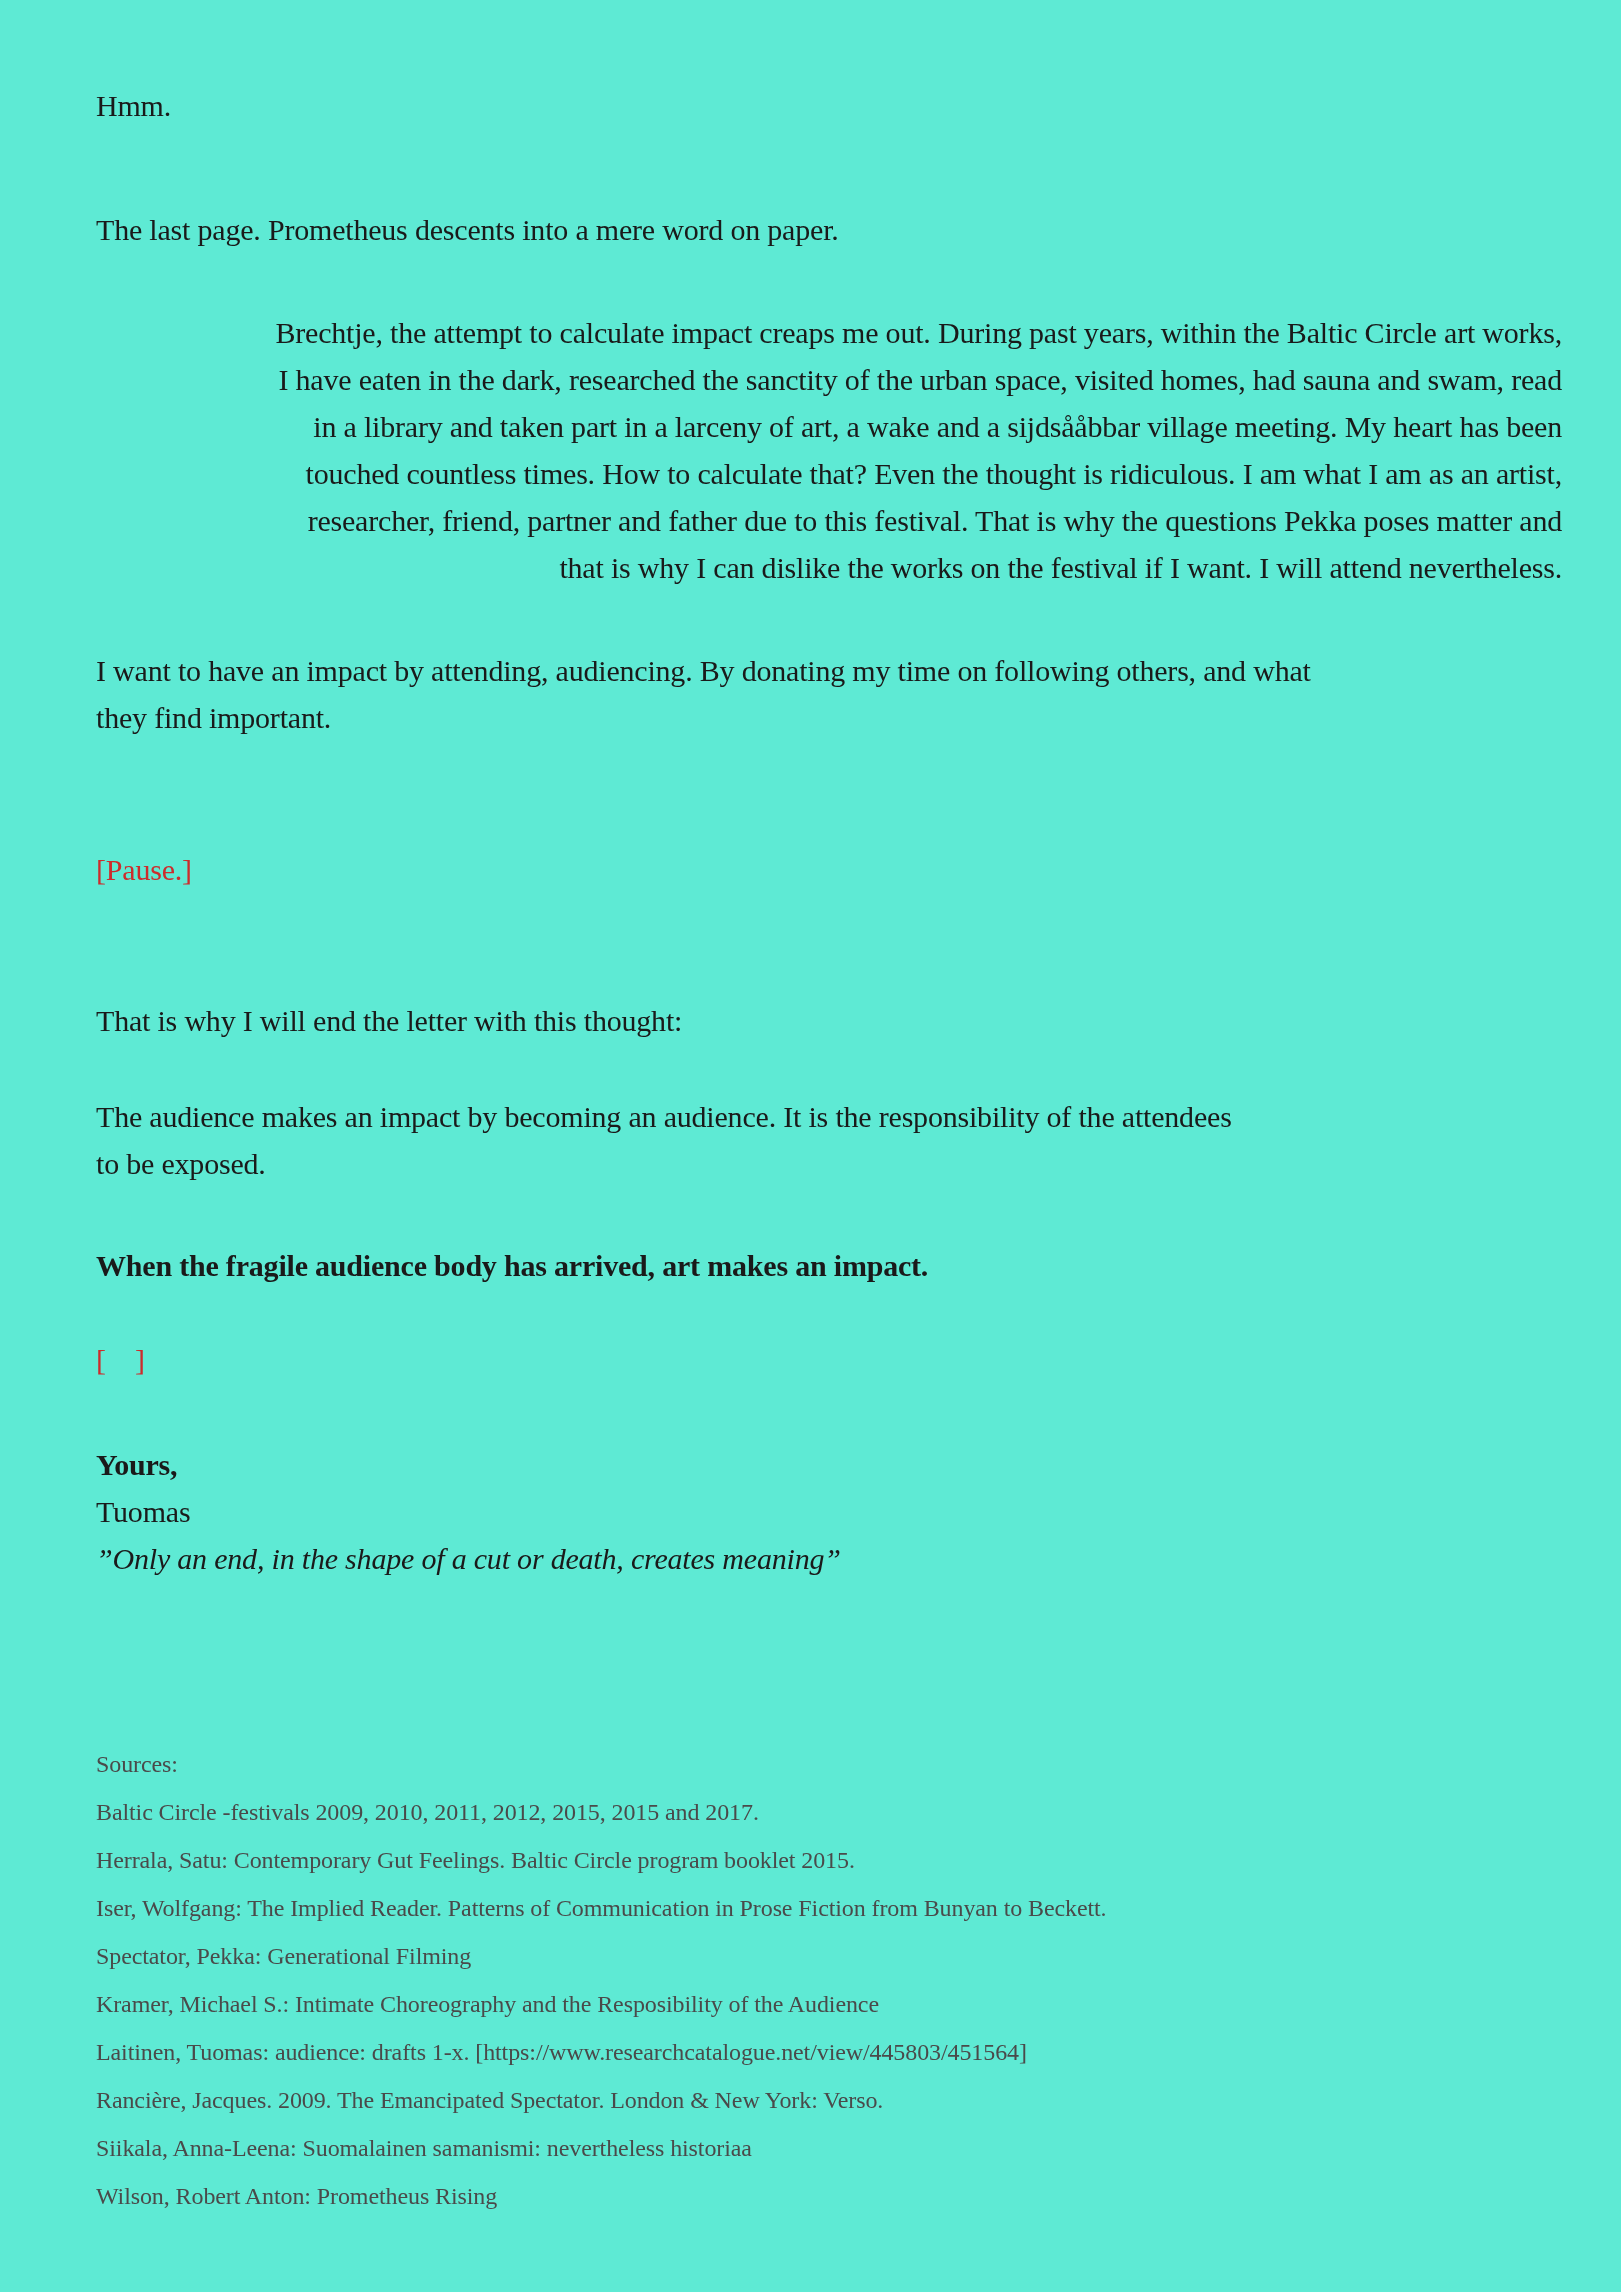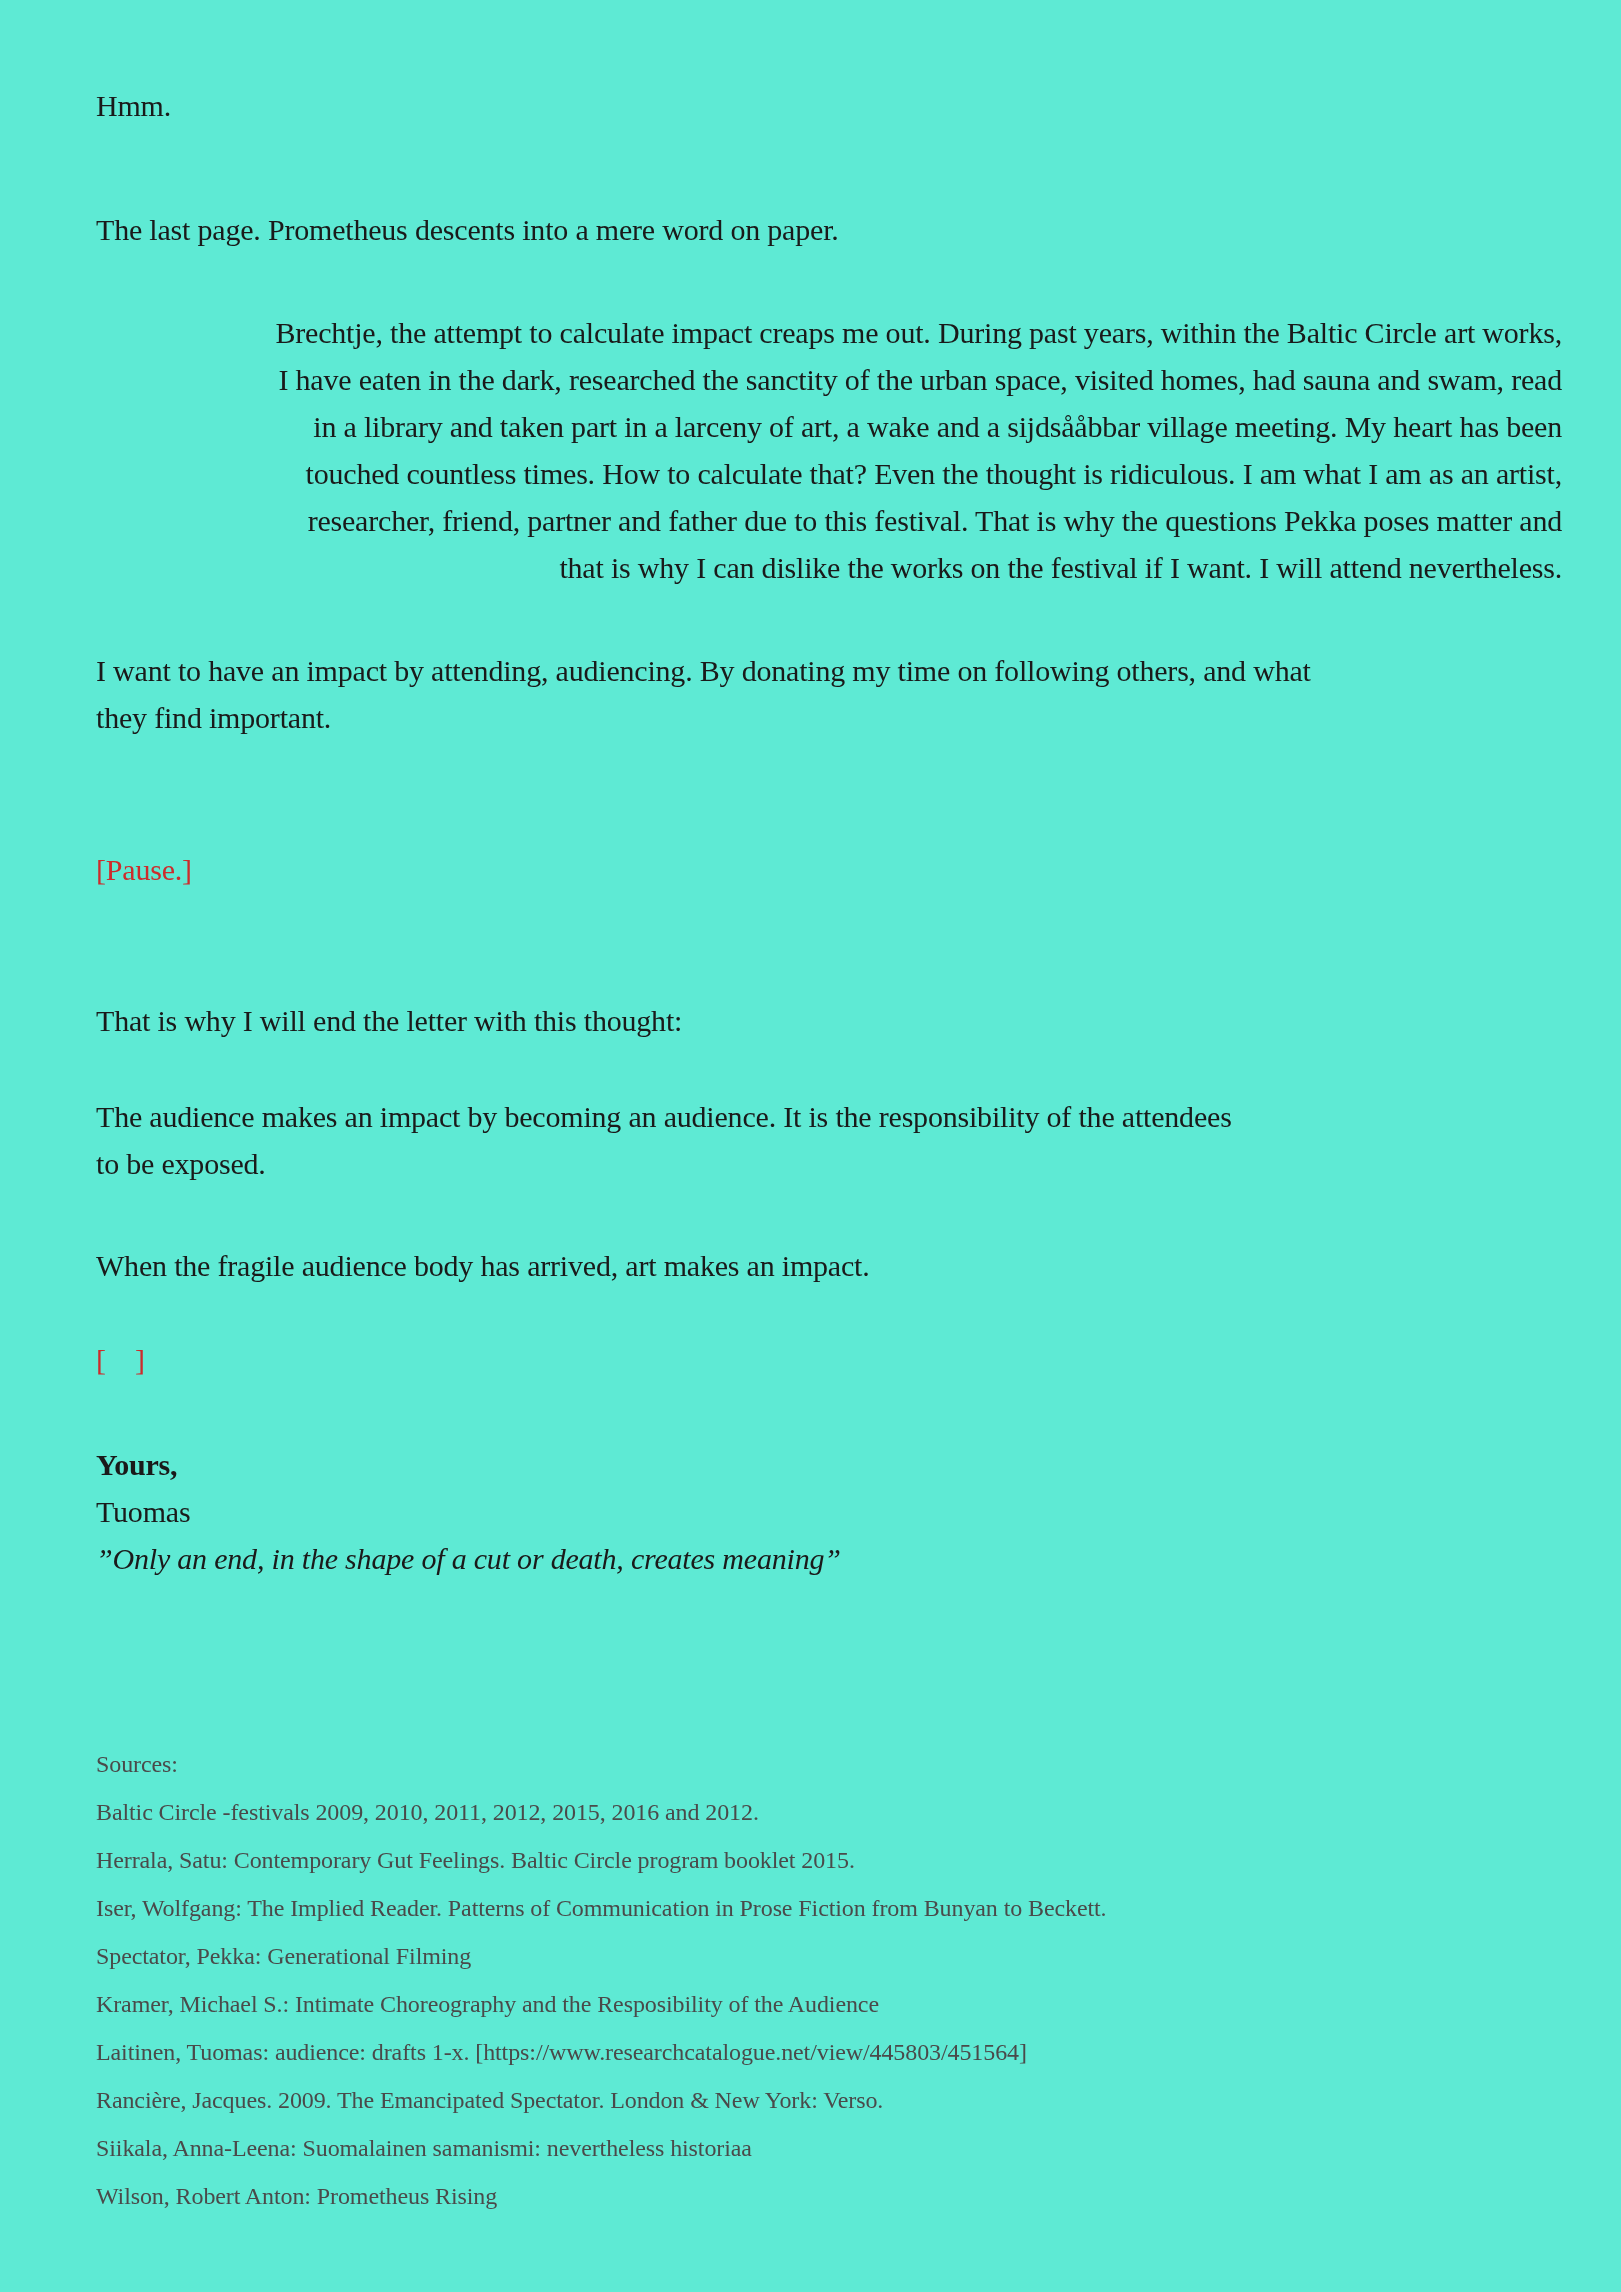--- a/index.html
+++ b/index.html
@@ -24,21 +24,21 @@
   .block {
     white-space: pre;  
     width: 1466px;
   }
   .m-lastpage   { margin-top: 77px; }
   .m-brechtje   { margin-top: 56px; text-align: right; }
   .m-impact     { margin-top: 56px; }
   .m-pause      { margin-top: 105px; }
   .m-endthought { margin-top: 104px; }
   .m-audience   { margin-top: 49px; }
-  .m-fragile    { margin-top: 55px; }
+  .m-fragile    { margin-top: 55px; font-weight: bold; }
   .m-brackets   { margin-top: 47px; }
   .m-signoff    { margin-top: 58px; font-weight: bold; }
   .red {
     color: #cd2c2c;
   }
   .quote-line {
     font-style: italic;
   }
   .sources {
     margin-top: 158px;
@@ -84,21 +84,21 @@
 
   <div class="block m-signoff">Yours,</div>
 
   <div class="block">Tuomas</div>
 
   <div class="block quote-line">”Only an end, in the shape of a cut or death, creates meaning”</div>
 
   <div class="sources">
     <div class="block">Sources:</div>
     <div>
-        <div class="block source-item">Baltic Circle -festivals 2009, 2010, 2011, 2012, 2015, 2016 and 2012.</div>
+        <div class="block source-item">Baltic Circle -festivals 2009, 2010, 2011, 2012, 2015, 2015 and 2017.</div>
         <div class="block source-item">Herrala, Satu: Contemporary Gut Feelings. Baltic Circle program booklet 2015.</div>
         <div class="block source-item">Iser, Wolfgang: The Implied Reader. Patterns of Communication in Prose Fiction from Bunyan to Beckett.</div>
         <div class="block source-item">Spectator, Pekka: Generational Filming</div>
         <div class="block source-item">Kramer, Michael S.: Intimate Choreography and the Resposibility of the Audience</div>
         <div class="block source-item">Laitinen, Tuomas: audience: drafts 1-x. [https://www.researchcatalogue.net/view/445803/451564]</div>
         <div class="block source-item">Rancière, Jacques. 2009. The Emancipated Spectator. London &amp; New York: Verso.</div>
         <div class="block source-item">Siikala, Anna-Leena: Suomalainen samanismi: nevertheless historiaa</div>
         <div class="block source-item">Wilson, Robert Anton: Prometheus Rising</div>
       </div>
   </div>

